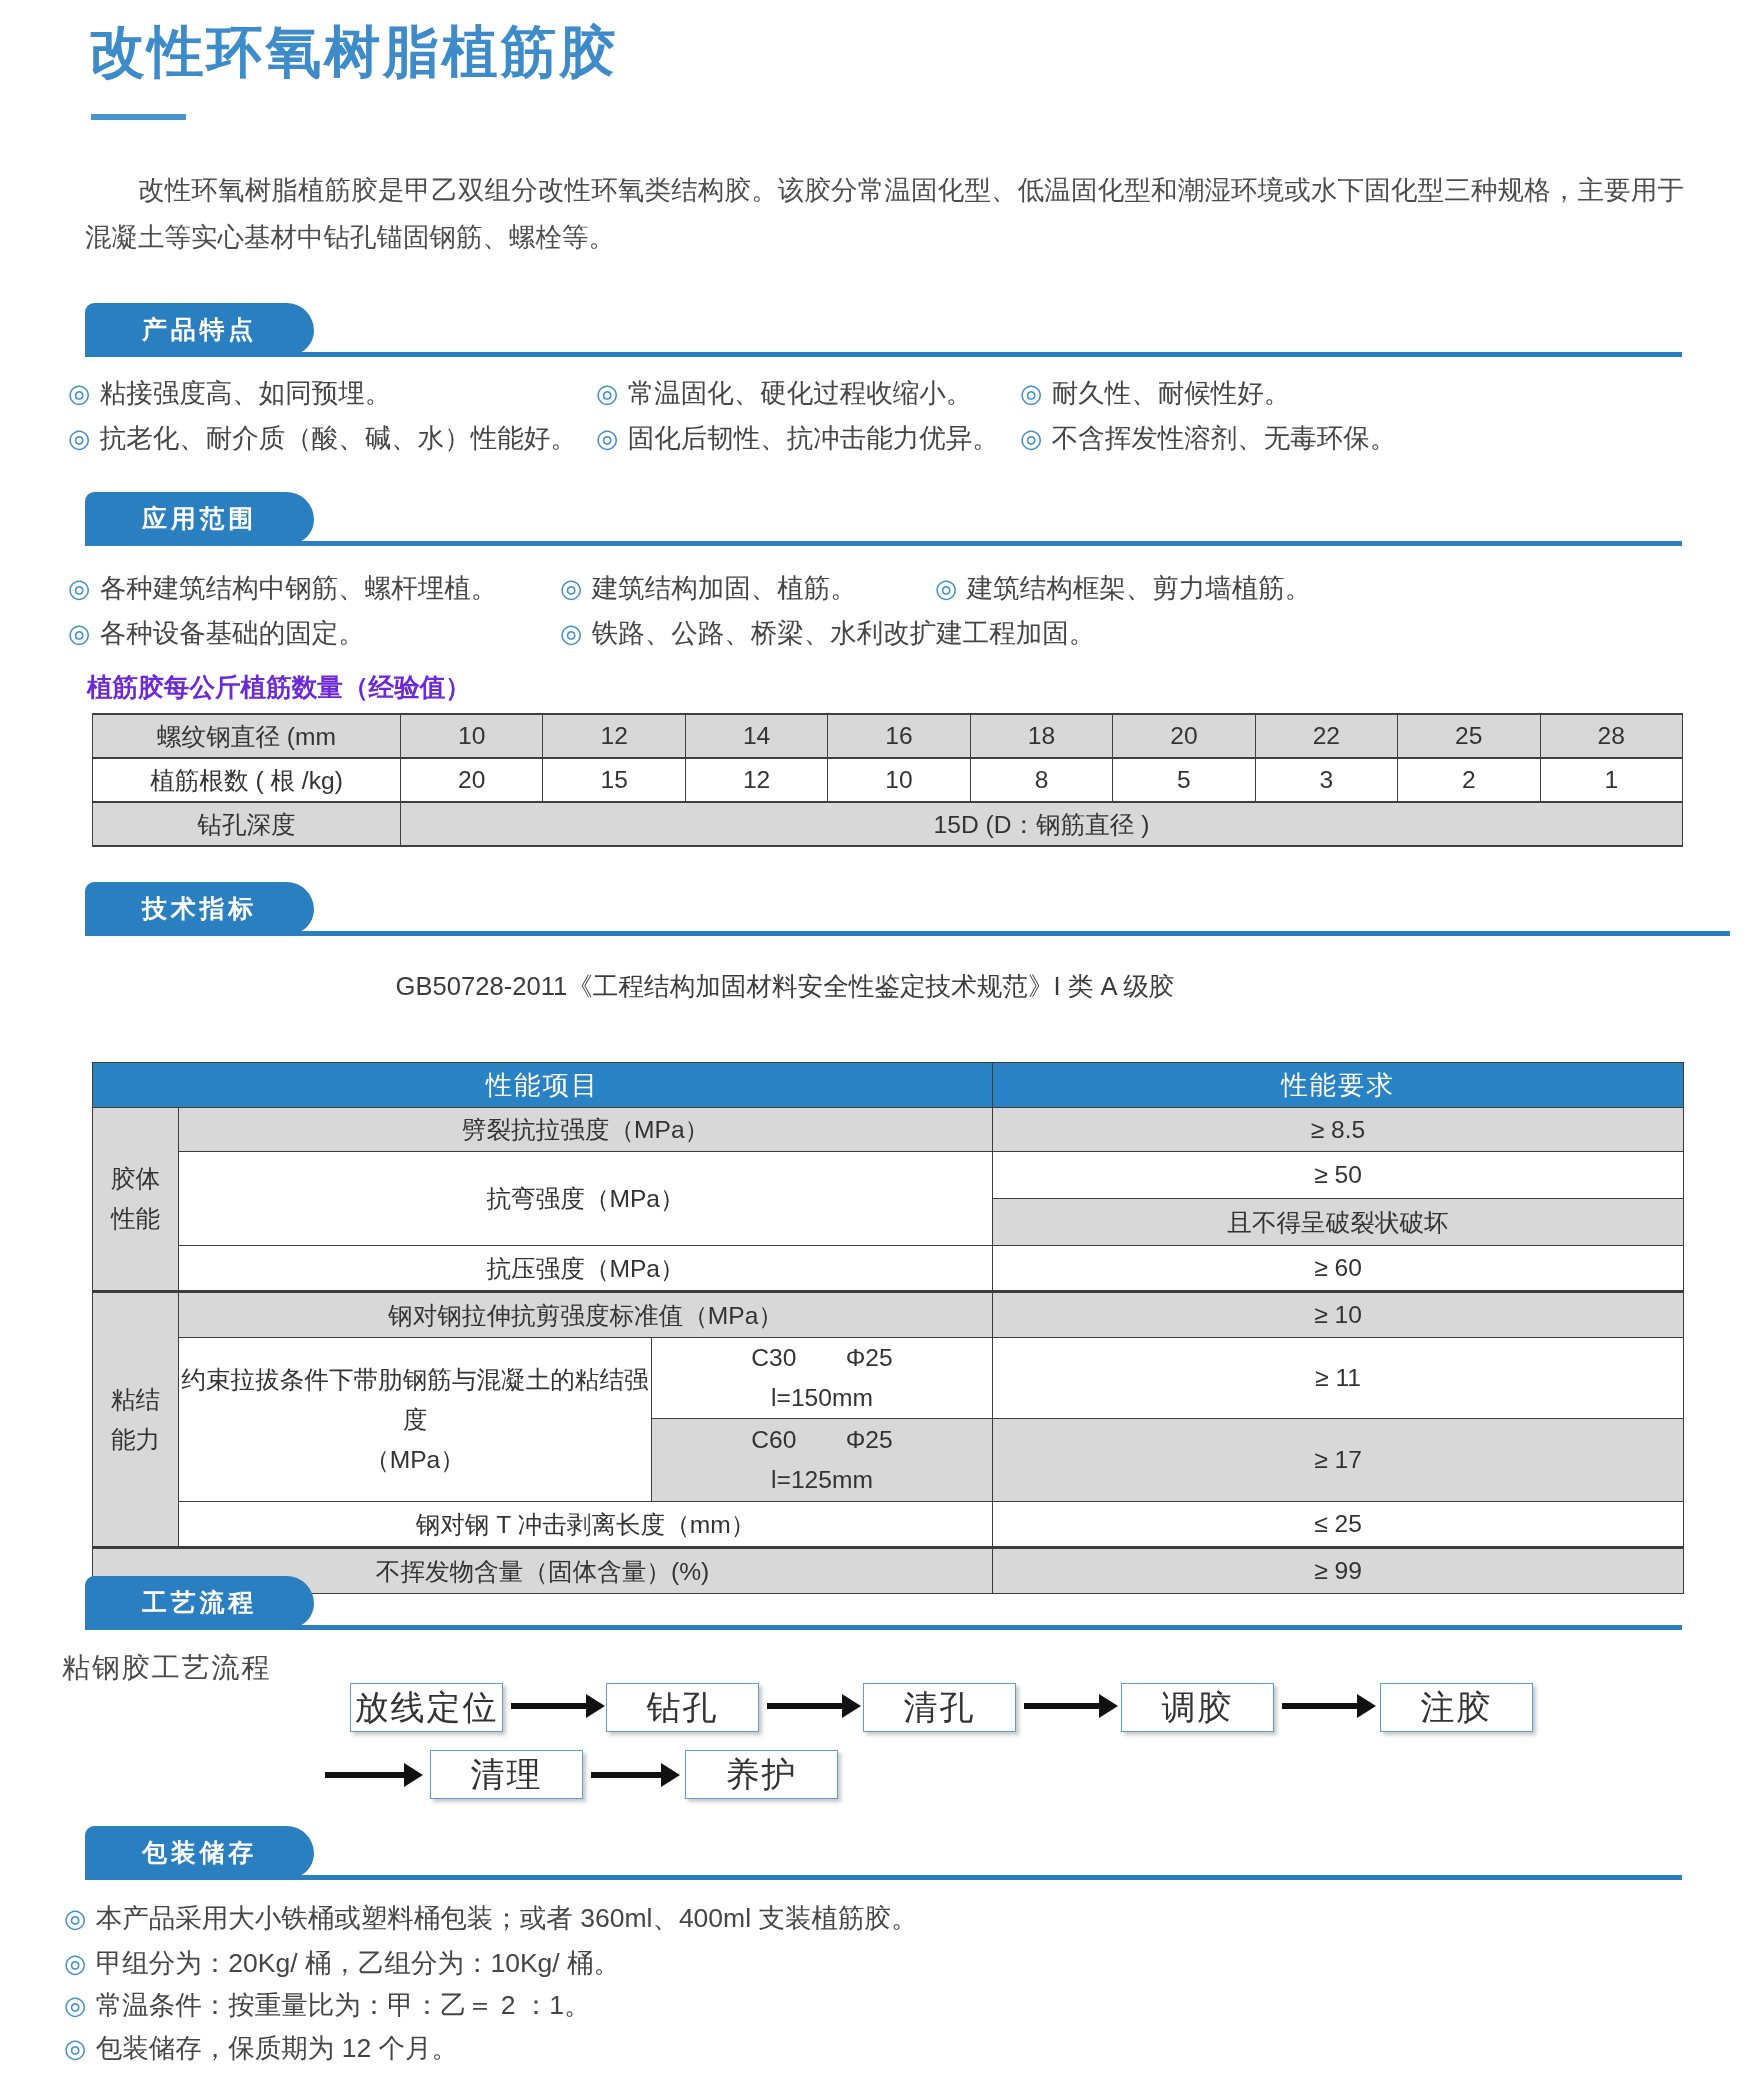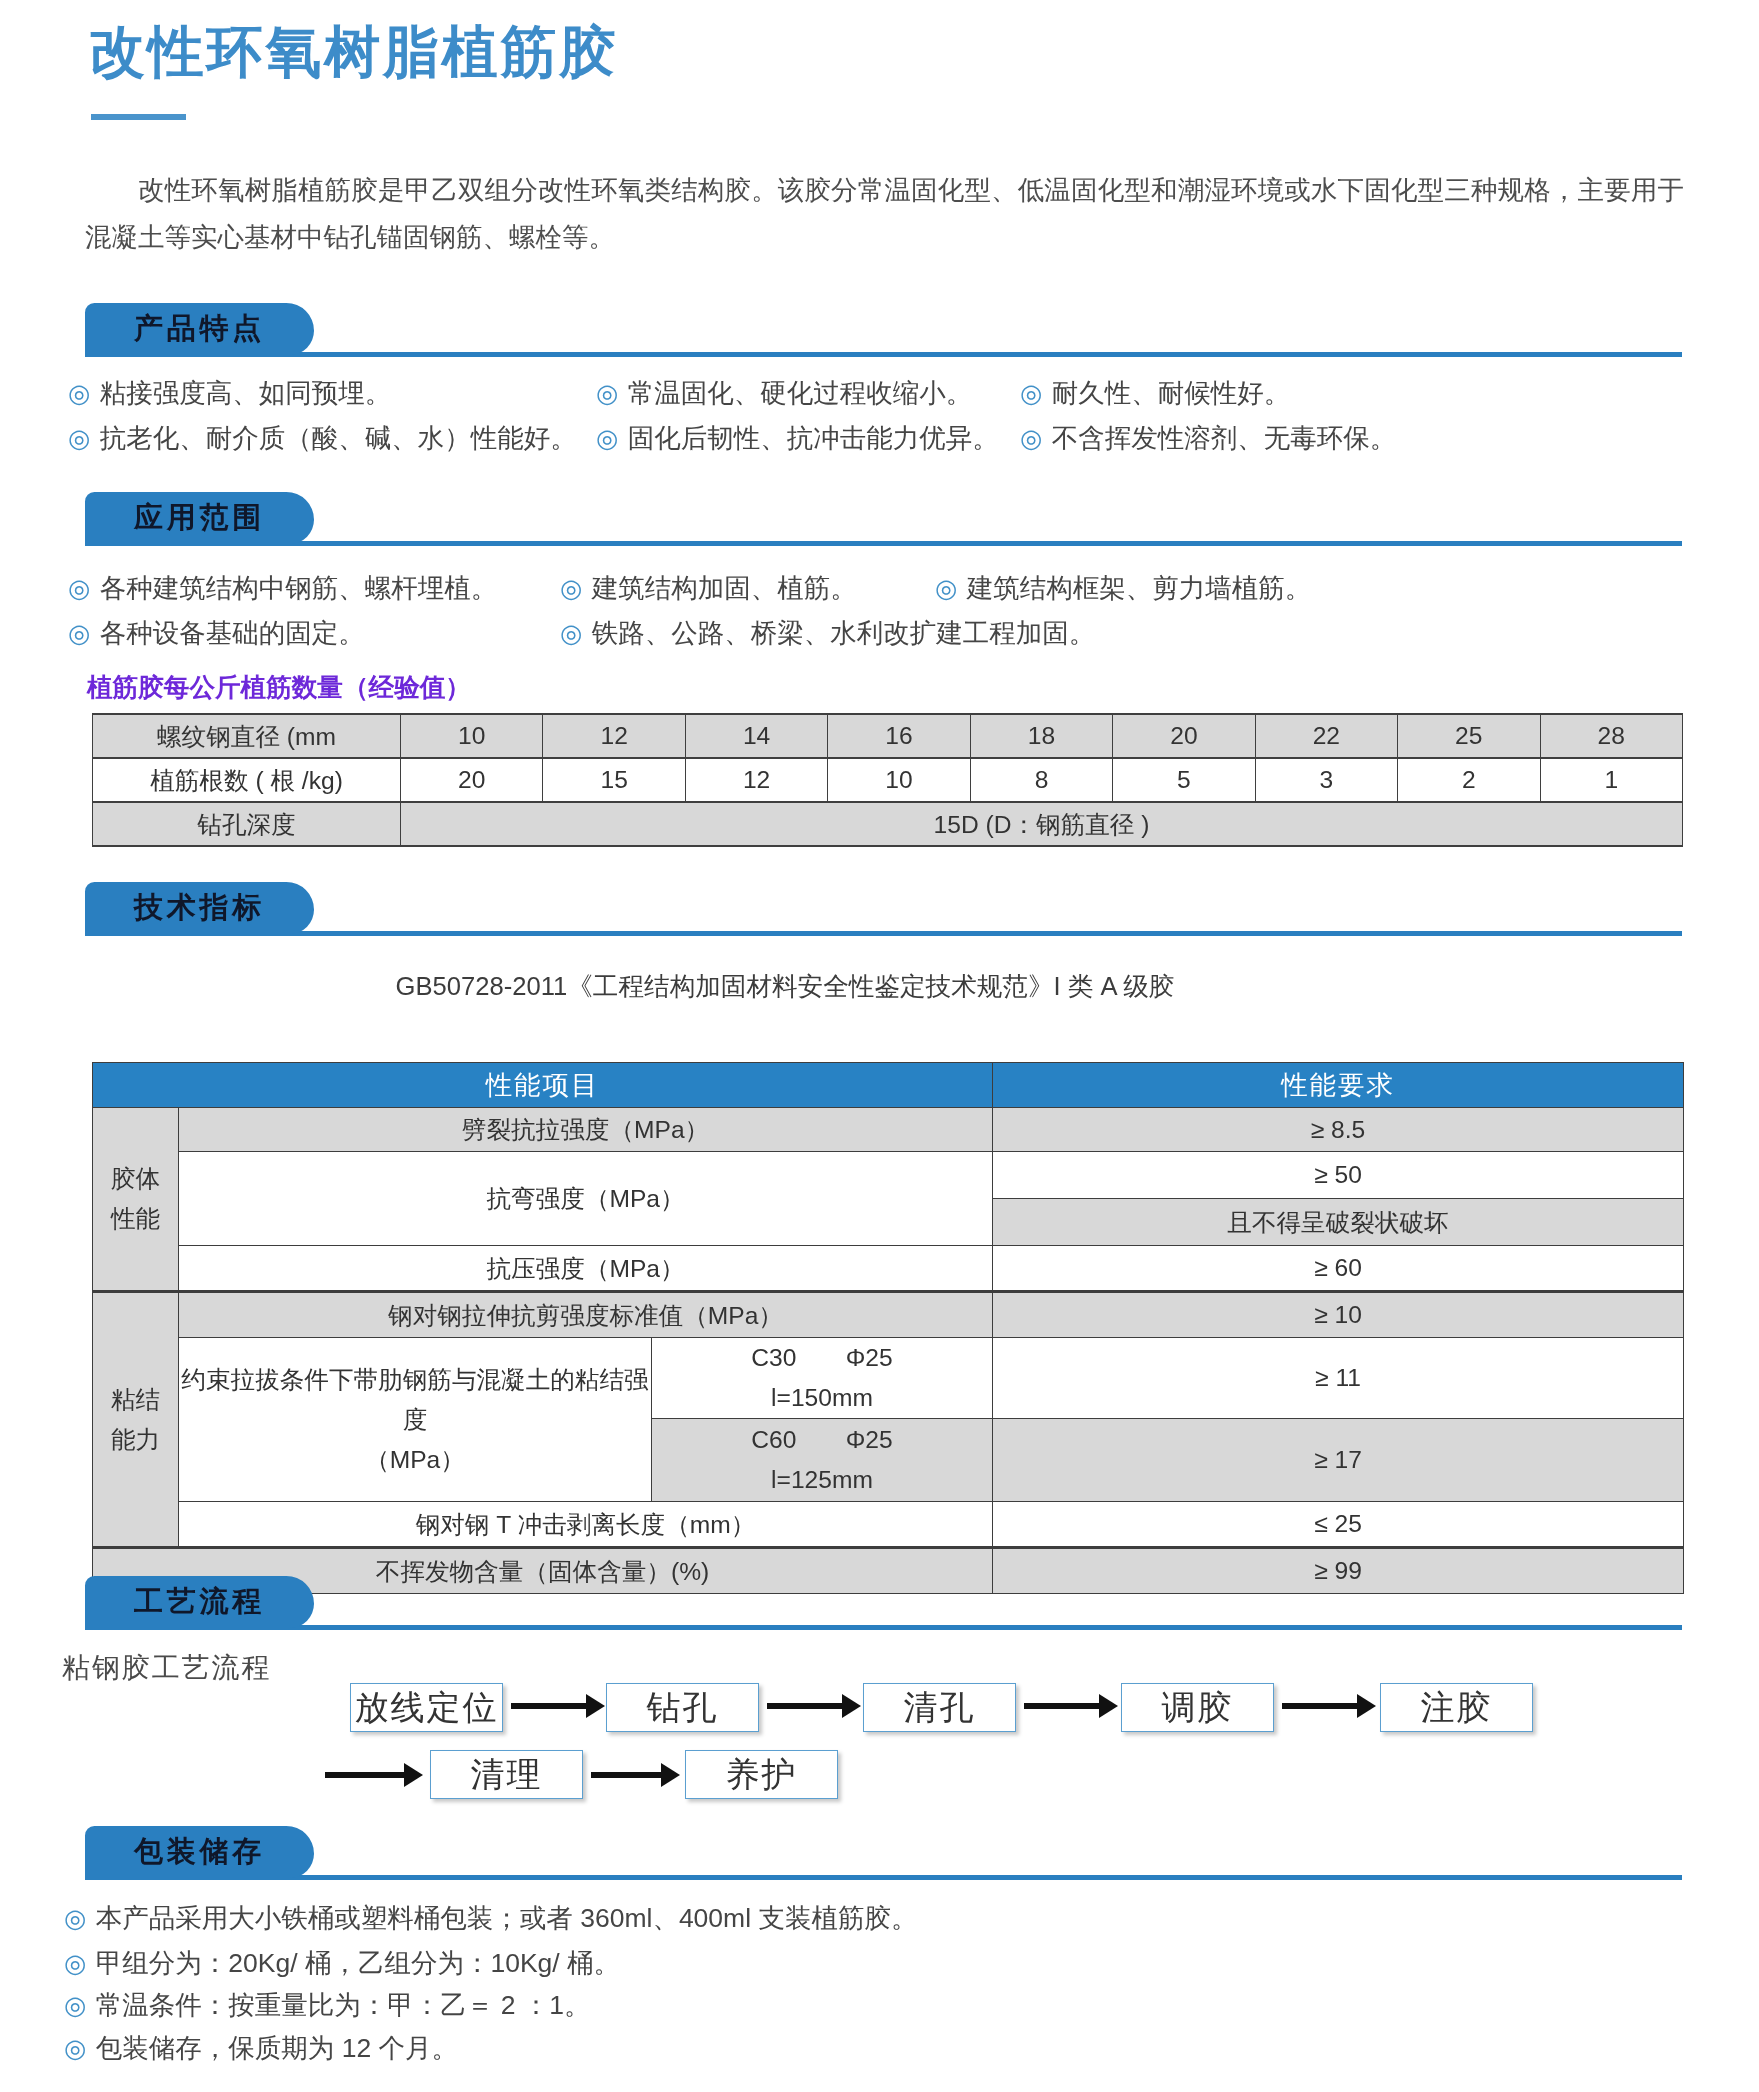--- a/index.html
+++ b/index.html
@@ -20,21 +20,21 @@
     font-size:26.5px; line-height:47px; color:#4d4d4d; text-indent:53px;
     text-align:justify;
   }
   
   .sec{position:absolute; left:85px; width:1597px; height:59px;}
   .sec-line{position:absolute; left:0; top:49px; width:100%; height:4.7px; background:#2a7fc0;}
   .sec-badge{
     position:absolute; left:0; top:0; width:229px; height:52px;
     background:#2a7fc0; border-radius:9.5px 28px 24.6px 0;
     display:flex; align-items:center; justify-content:center;
-    color:#0f172a; font-size:29px; font-weight:bold; letter-spacing:3.8px; z-index:2;
+    color:#ffffff; font-size:25px; font-weight:bold; letter-spacing:3.8px; z-index:2;
   }
   
   .bullet{position:absolute; display:flex; align-items:flex-start; white-space:nowrap;}
   .bullet .ico{
     color:#4291c8; font-size:25.6px; line-height:32px; margin-right:9.5px; flex:0 0 auto;
   }
   .bullet .txt{font-size:26.5px; line-height:32px; color:#454545;}
   
   .tbl-caption{
     position:absolute; left:87px; top:670px;
@@ -196,21 +196,21 @@
       <td class="white">2</td>
       <td class="white">1</td>
     </tr>
     <tr>
       <td class="gray">钻孔深度</td>
       <td class="gray" colspan="9">15D (D：钢筋直径 )</td>
     </tr>
   </tbody>
     </table>
 
-  <div class="sec" style="top:882px;">
+  <div class="sec" style="top:882px;padding-left:48px;">
     <div class="sec-line"></div>
     <div class="sec-badge">技术指标</div>
   </div>
 
   <div class="std-note">GB50728-2011《工程结构加固材料安全性鉴定技术规范》I 类 A 级胶</div>
 
   <table class="tbl2">
     <colgroup>
       <col style="width:86px">
         <col style="width:473px">

